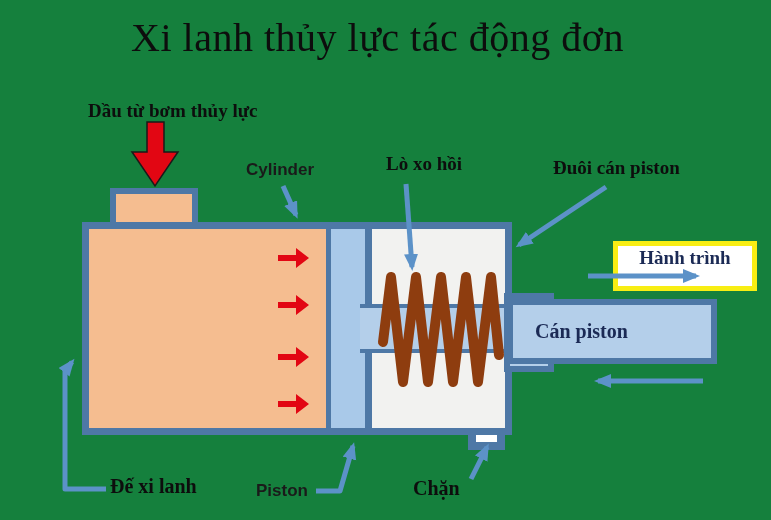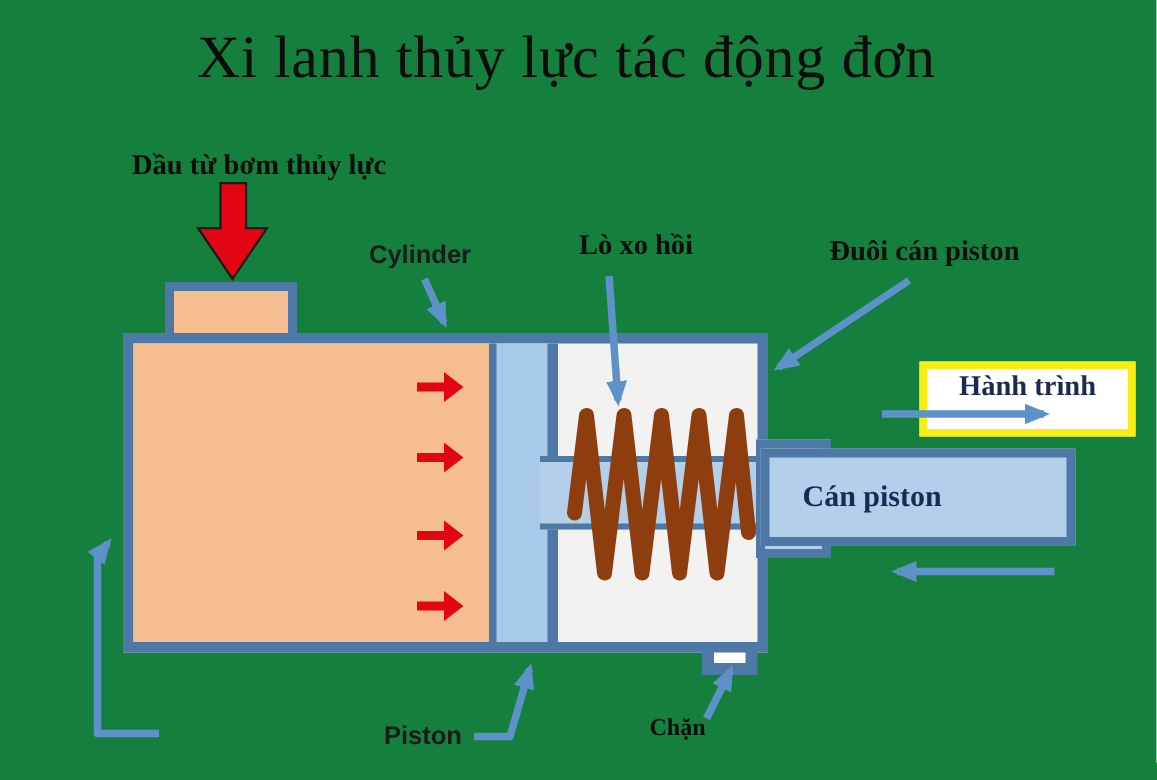--- a/index.html
+++ b/index.html
@@ -32,21 +32,21 @@
   .lbl{font-weight:700;color:var(--text-dark);white-space:nowrap;}
   .lbl-serif{font-family:"Liberation Serif",serif;font-size:19px;}
   .lbl-sans{font-family:"Liberation Sans",sans-serif;font-size:17px;color:#1a1a1a;}
   .lbl-oil{left:88px;top:100px;font-size:19px;}
   .lbl-cylinder{left:246px;top:160px;text-align:center;}
   .lbl-spring{left:386px;top:153px;}
   .lbl-tail{left:553px;top:157px;}
   .lbl-return{left:588px;top:388px;}
   .lbl-base{left:110px;top:475px;font-size:20px;}
   .lbl-piston{left:256px;top:481px;text-align:center;}
-  .lbl-stopper{left:433px;top:477px;font-size:16px;text-align:center;}
+  .lbl-stopper{left:413px;top:477px;font-size:20px;text-align:center;}
   
   .outer-box{
     left:82px;top:222px;width:430px;height:213px;
     border:7px solid var(--outline-blue);background:var(--chamber-white);
   }
   .inlet-port{
     left:110px;top:188px;width:88px;height:40px;
     border:6px solid var(--outline-blue);border-bottom:none;
     background:var(--fill-orange);
   }
@@ -117,20 +117,21 @@
 <body>
 
 <div id="stage">
 
   <div class="abs title">Xi lanh thủy lực tác động đơn</div>
 
   <div class="abs lbl lbl-serif lbl-oil">Dầu từ bơm thủy lực</div>
   <div class="abs lbl lbl-sans lbl-cylinder">Cylinder</div>
   <div class="abs lbl lbl-serif lbl-tail">Đuôi cán piston</div>
   <div class="abs lbl lbl-serif lbl-spring">Lò xo hồi</div>
+  <div class="abs lbl lbl-serif lbl-base">Đế xi lanh</div>
   <div class="abs lbl lbl-sans lbl-piston">Piston</div>
   <div class="abs lbl lbl-serif lbl-stopper">Chặn</div>
 
   <div class="abs inlet-port"></div>
   <div class="abs outer-box"></div>
   <div class="abs orange-fill"></div>
   <div class="abs piston-strip"></div>
   <div class="abs rod-through"></div>
   <div class="abs rod-shoulder"></div>
   <div class="abs piston-rod">

